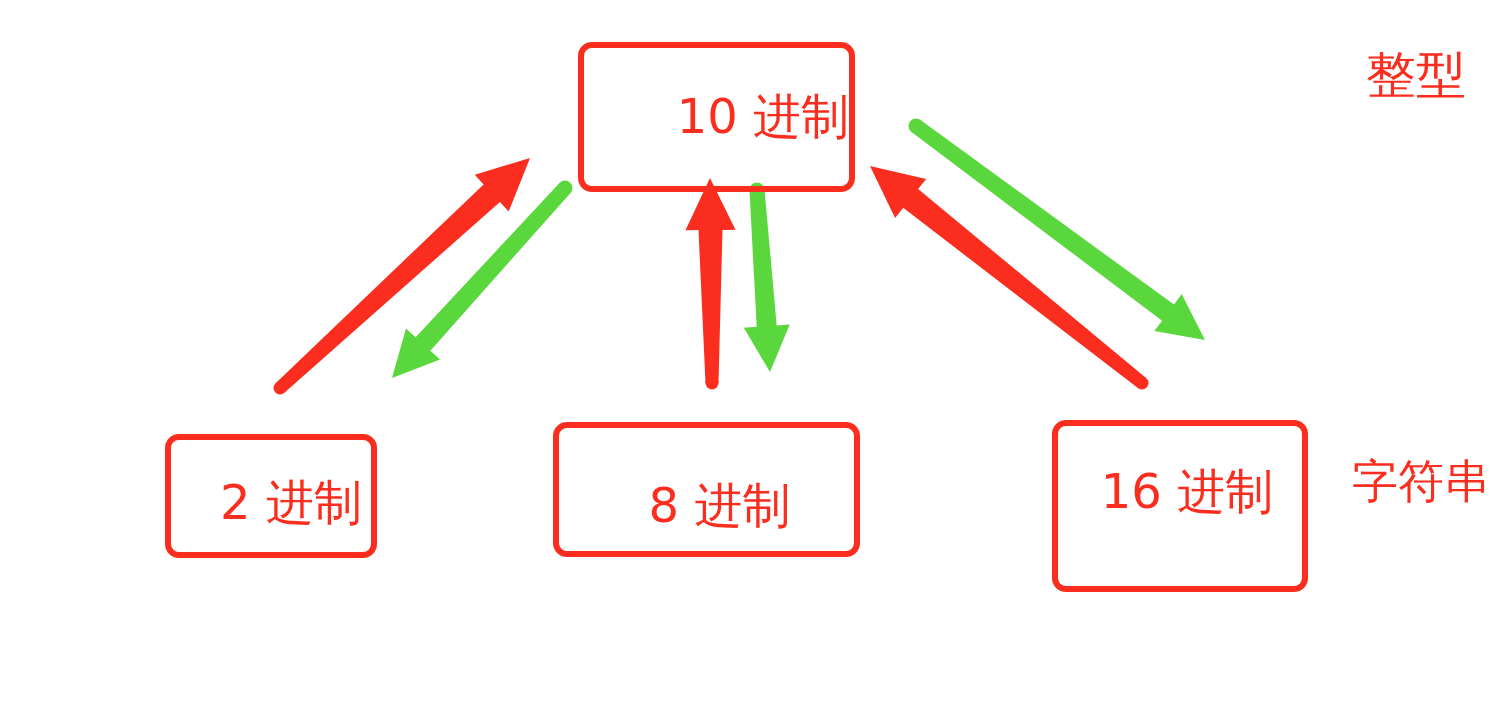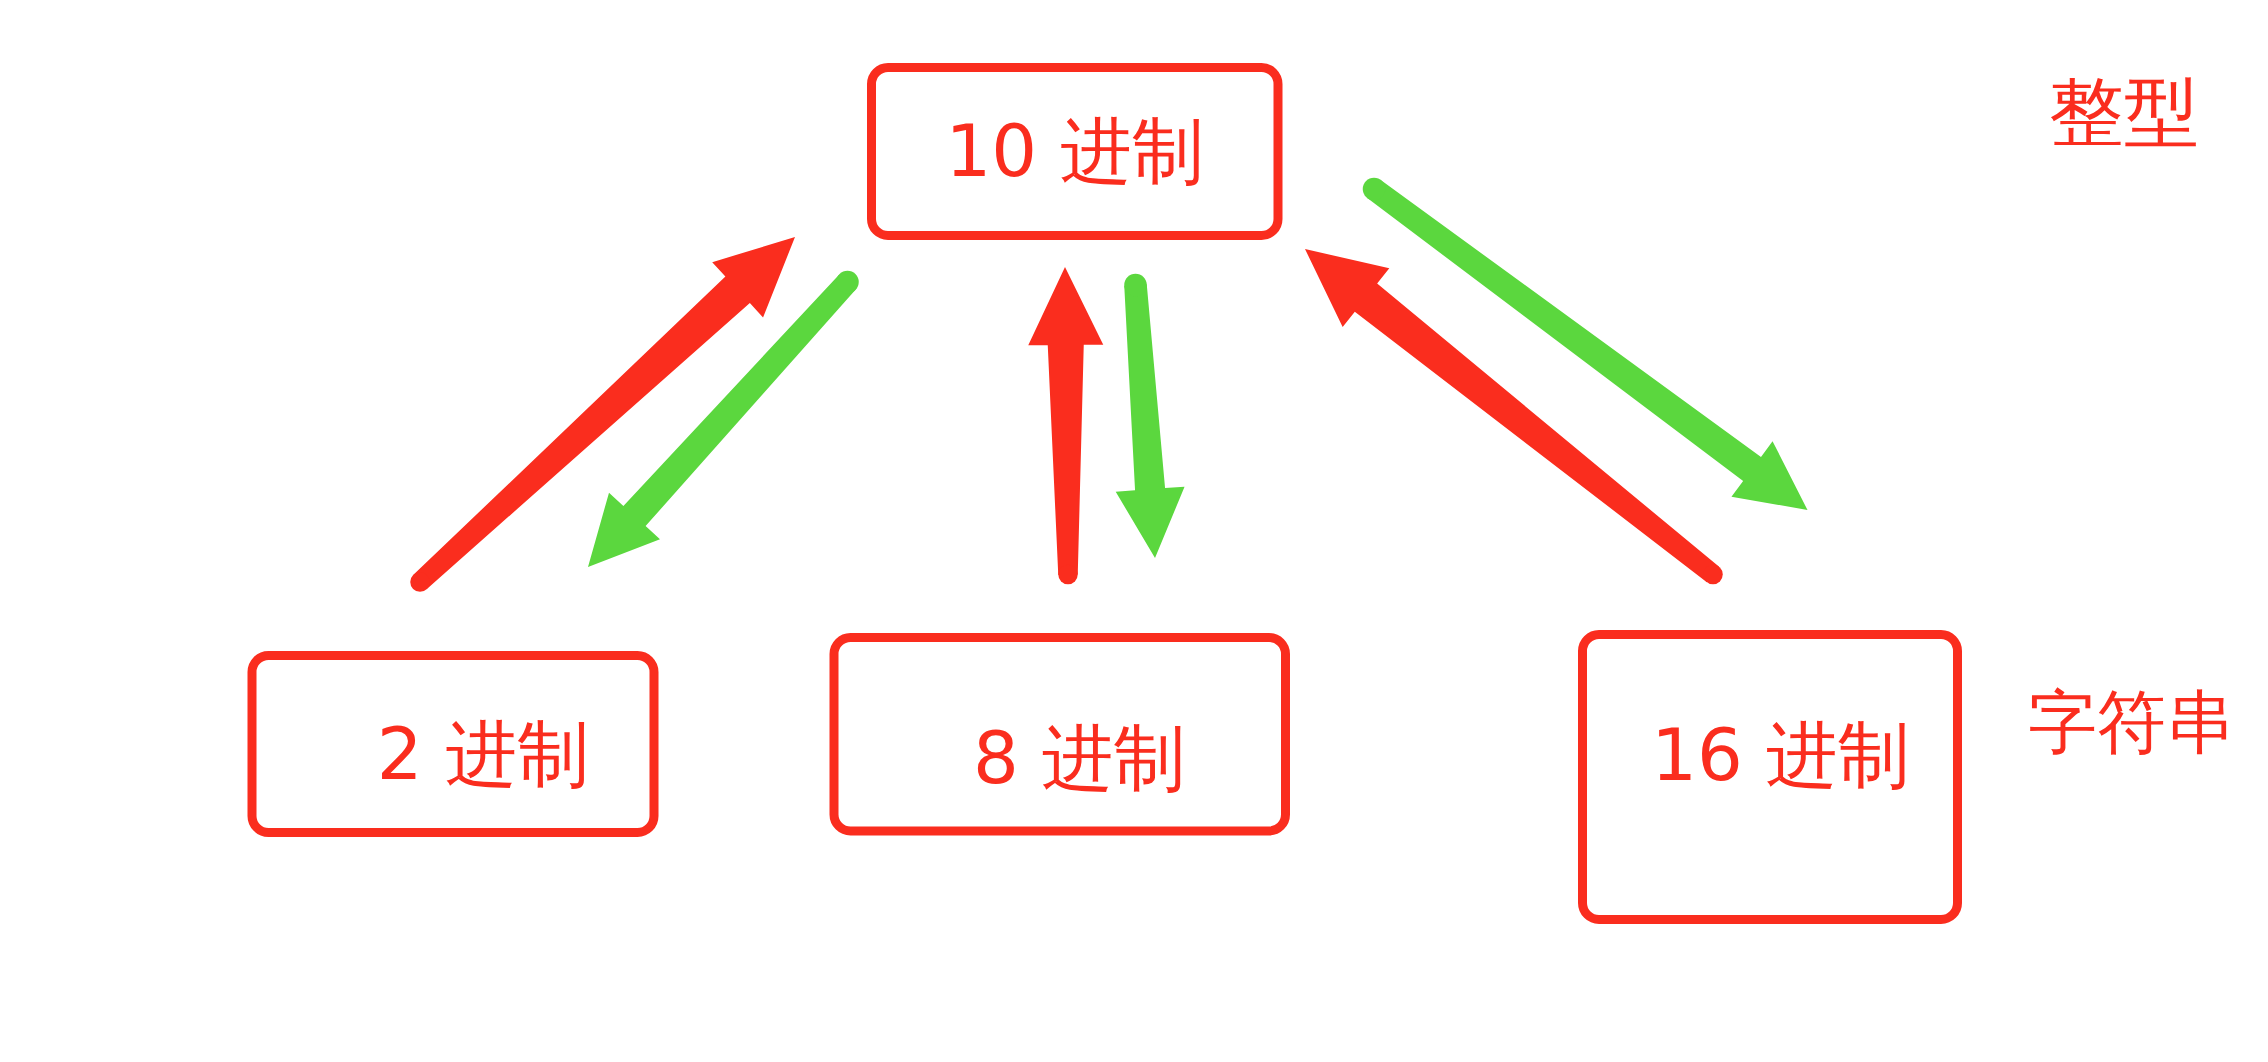--- a/index.html
+++ b/index.html
@@ -30,24 +30,24 @@
     border: 6px solid var(--red, #fa2d1e);
     border-radius: 14px;
     color: var(--red, #fa2d1e);
     font-size: 48px;
     display: flex;
     align-items: center;
     justify-content: center;
     background: transparent;
     white-space: nowrap;
   }
-  #node-decimal { left: 578px; top: 42px;  width: 277px; height: 118px; }
-  #node-binary  { left: 165px; top: 434px; width: 274px; height: 124px; }
+  #node-decimal { left: 578px; top: 42px;  width: 277px; height: 150px; justify-content: flex-end; }
+  #node-binary  { left: 165px; top: 434px; width: 212px; height: 124px; }
   #node-octal   { left: 553px; top: 422px; width: 307px; height: 135px; }
-  #node-hex     { left: 1052px; top: 420px; width: 256px; height: 196px; }
+  #node-hex     { left: 1052px; top: 420px; width: 256px; height: 172px; }
   #node-binary .node-label { transform: translate(20px, 7px); }
   #node-octal  .node-label { transform: translate(13px, 2px); margin-top: 28px; }
   #node-hex    .node-label { transform: translate(7px, -14px); }
   .side-label {
     position: absolute;
     color: var(--red, #fa2d1e);
     white-space: nowrap;
     line-height: 1.1;
   }
   #label-integer { left: 1366px; top: 48px;  font-size: 50px; }

